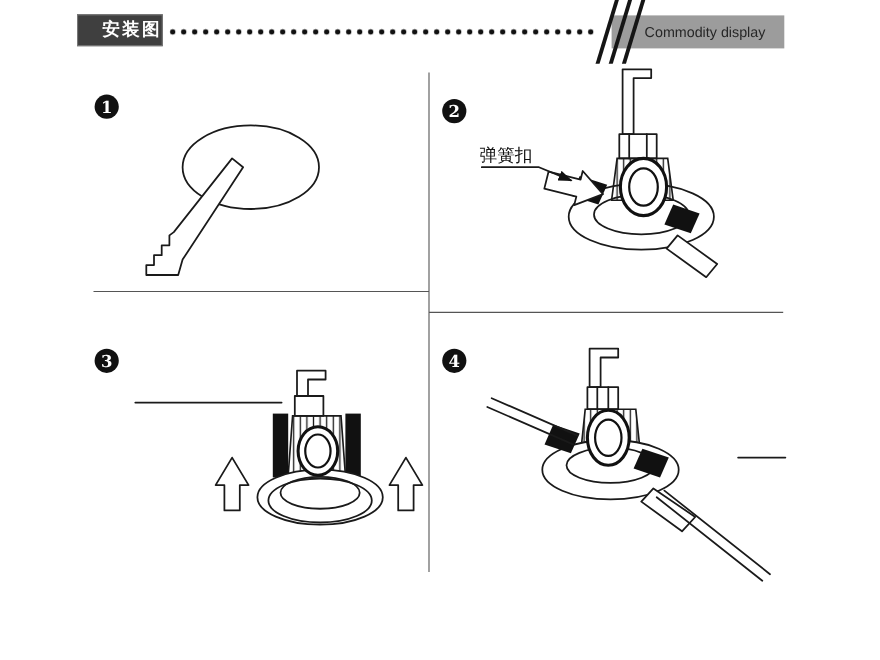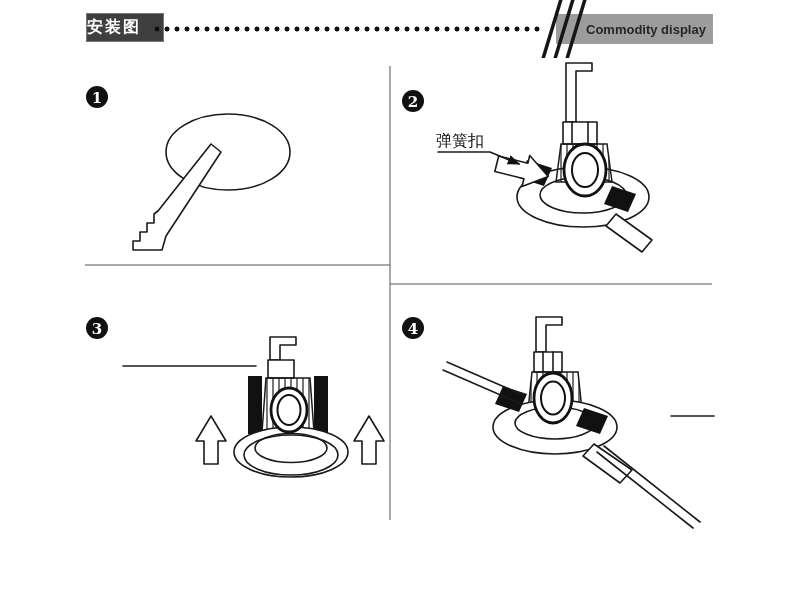--- a/index.html
+++ b/index.html
@@ -4,31 +4,31 @@
 <style>
   * { margin:0; padding:0; box-sizing:border-box; }
   html,body { width:800px; height:600px; background:#fff; font-family:"DejaVu Sans", sans-serif; }
   .stage { position:absolute; left:0; top:0; width:800px; height:600px; background:#ffffff; overflow:hidden; }
 
   svg.diagram { position:absolute; left:0; top:0; }
 
   .hdr-title {
     position:absolute; left:70px; top:13px; width:78px; height:29px;
     background:#3f3f3f; border:1px solid #777;
-    color:#fff; display:flex; align-items:center; justify-content:flex-start;
-    font-size:16px; font-weight:bold; letter-spacing:2px;margin-left:16px;
+    color:#fff; display:flex; align-items:center; justify-content:flex-end;
+    font-size:16px; font-weight:bold; letter-spacing:2px;
   }
   .dots {
     position:absolute; left:152px; top:25px; width:390px; height:8px;
     background-image:radial-gradient(circle, #111 2.2px, transparent 2.8px);
     background-size:10px 8px; background-repeat:repeat-x;
   }
   .commodity {
     position:absolute; left:556px; top:14px; width:157px; height:30px;
-    background:#9c9c9c; color:#262626; font-weight:bold; font-size:13px;
+    background:#9c9c9c; color:#262626; font-weight:normal; font-size:13px;
     display:flex; align-items:center; padding-left:30px;
     font-family:"Liberation Sans", sans-serif;
   }
   .slashes { position:absolute; left:520px; top:0; width:80px; height:58px; }
 
   .ln   { fill:none; stroke:#1a1a1a; stroke-width:1.6; stroke-linejoin:round; stroke-linecap:round; }
   .lnw  { fill:#ffffff; stroke:#1a1a1a; stroke-width:1.6; stroke-linejoin:round; }
   .blk  { fill:#111; stroke:none; }
   .ring  { fill:#ffffff; stroke:#111; stroke-width:2.8; }
   .ring2 { fill:#ffffff; stroke:#111; stroke-width:2; }

